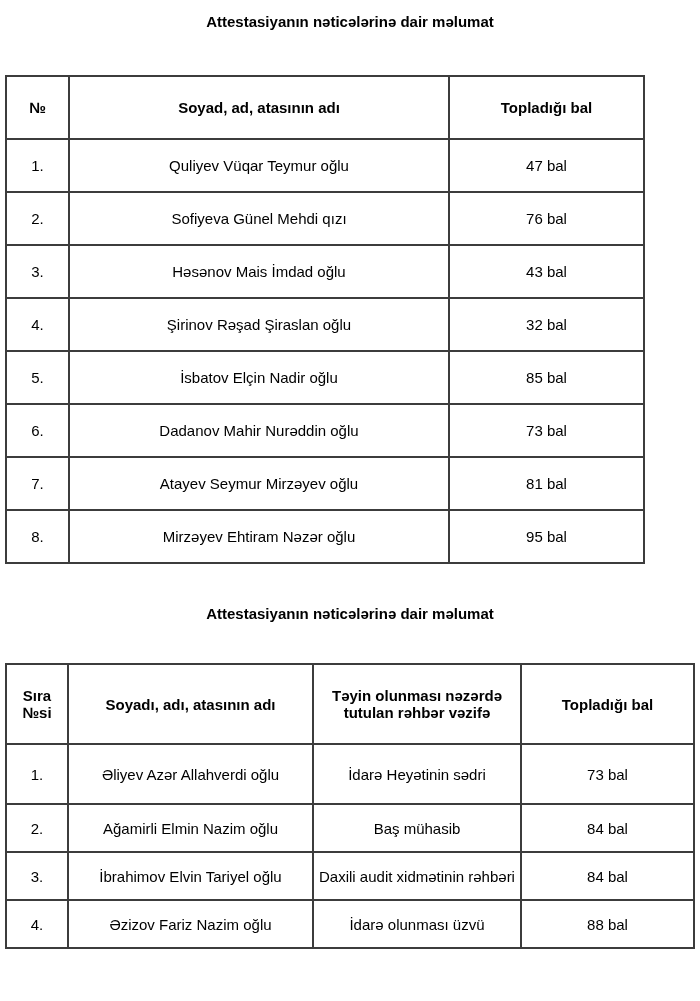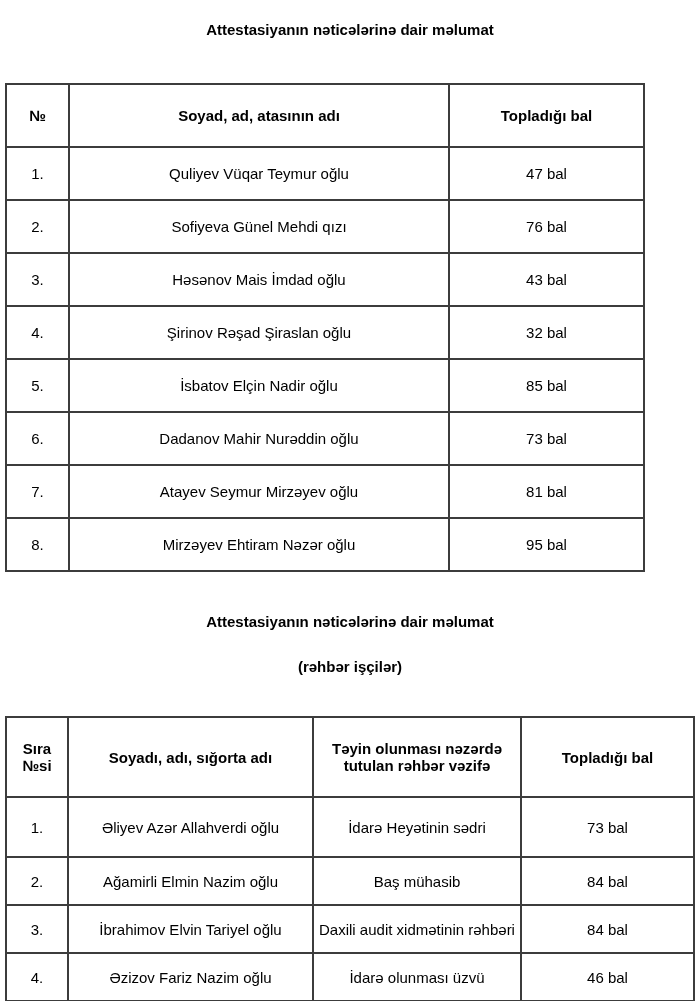--- a/index.html
+++ b/index.html
@@ -8,21 +8,21 @@
     background: #ffffff;
   }
   body {
     width: 700px;
     height: 1001px;
     font-family: "Liberation Sans", sans-serif;
     color: #000000;
     overflow: hidden;
   }
   .doc-title {
-    margin: 12px;
+    margin: 4px;
     padding: 8px;
     text-align: center;
     font-size: 15px;
     font-weight: bold;
     line-height: 17px;
   }
   .s1-title   { padding-top: 9px; }
   .s1-sub     { margin-top: 13px; }
   .s2-title   { margin-top: 33px; }
   .s2-sub     { margin-top: 5px; }
@@ -121,33 +121,32 @@
         </tr>
         <tr>
           <td>8.</td>
           <td>Mirzəyev Ehtiram Nəzər oğlu</td>
           <td>95 bal</td>
         </tr>
       </tbody>
   </table>
 
   <div class="doc-title s2-title">Attestasiyanın nəticələrinə dair məlumat</div>
-  <div class="doc-title s2-sub">(rəhbər işçilər)</div>
 
   <table class="tbl2">
     <colgroup>
       <col class="c1">
         <col class="c2">
         <col class="c3">
         <col class="c4">
     </colgroup>
     <thead>
       <tr>
         <th>Sıra №si</th>
-        <th>Soyadı, adı, sığorta adı</th>
+        <th>Soyadı, adı, atasının adı</th>
         <th>Təyin olunması nəzərdə tutulan rəhbər vəzifə</th>
         <th>Topladığı bal</th>
       </tr>
     </thead>
     <tbody>
         <tr>
           <td>1.</td>
           <td>Əliyev Azər Allahverdi oğlu</td>
           <td>İdarə Heyətinin sədri</td>
           <td>73 bal</td>
@@ -161,18 +160,18 @@
         <tr>
           <td>3.</td>
           <td>İbrahimov Elvin Tariyel oğlu</td>
           <td>Daxili audit xidmətinin rəhbəri</td>
           <td>84 bal</td>
         </tr>
         <tr>
           <td>4.</td>
           <td>Əzizov Fariz Nazim oğlu</td>
           <td>İdarə olunması üzvü</td>
-          <td>46 bal</td>
+          <td>88 bal</td>
         </tr>
       </tbody>
   </table>
 
 </div>
 
 </body></html>

